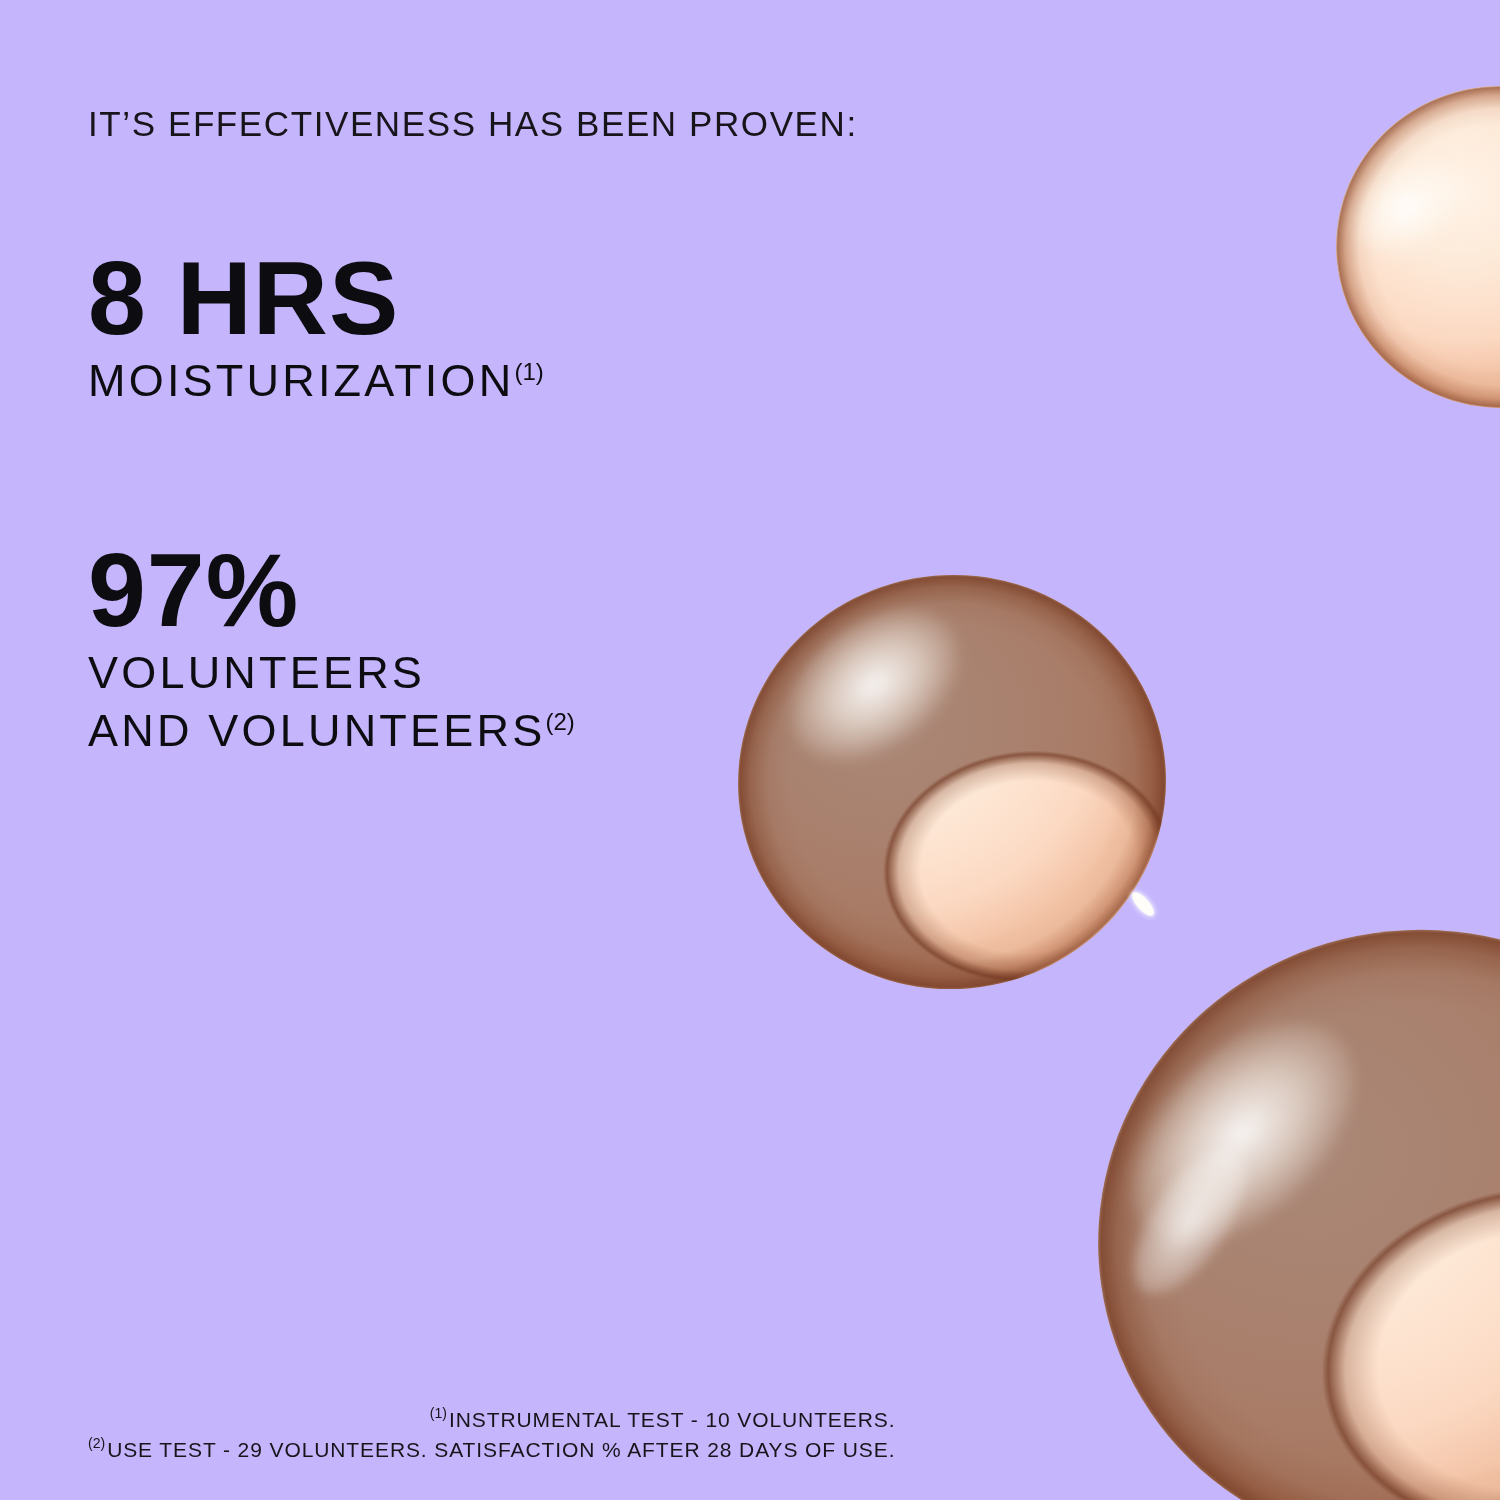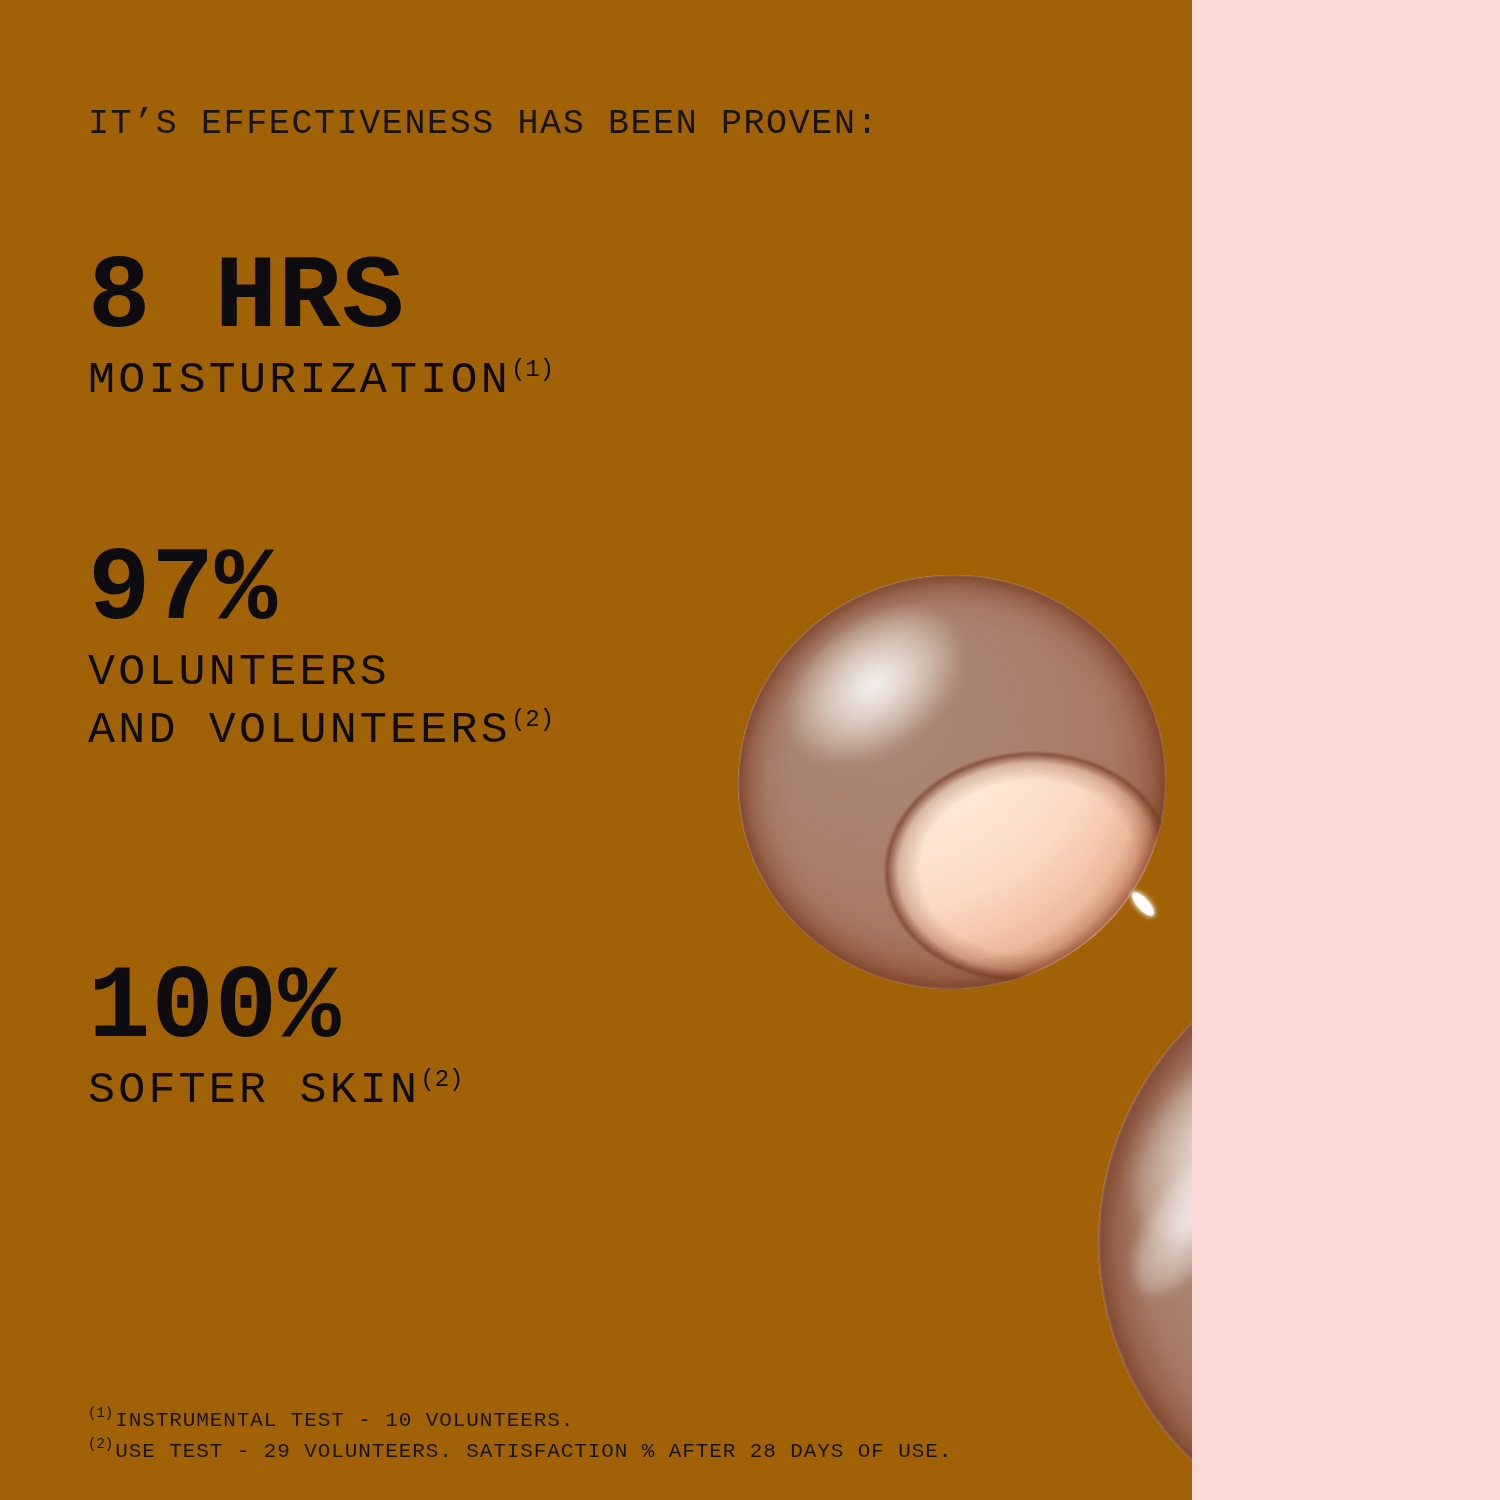--- a/index.html
+++ b/index.html
@@ -9,25 +9,24 @@
   body {
     width: 1500px;
     height: 1500px;
     background: #fcd8d7;
     font-family: "Liberation Sans", sans-serif;
     overflow: hidden;
   }
 
   #poster {
     position: relative;
-    width: 1192px;
+    width: 1500px;
     height: 1500px;
-    background: #a16207;
+    background: #c4b5fd;
     overflow: hidden;
-    font-family: Liberation Mono, monospace;
   }
 
   
   .droplets {
     position: absolute;
     inset: 0;
     z-index: 1;
     pointer-events: none;
   }
   .droplet {
@@ -186,20 +185,21 @@
   #footnotes {
     position: absolute;
     left: 88px;
     top: 1404px;
     font-size: 21px;
     font-weight: 400;
     letter-spacing: 0.9px;
     line-height: 1.42;
     color: #17151a;
     white-space: nowrap;
+    text-align: right;
   }
   #footnotes .fn-line { display: block; }
   #footnotes .ref {
     font-size: 14px;
     letter-spacing: 0;
     vertical-align: 0.62em;
     margin-right: 2px;
   }
 </style>
 </head>
@@ -240,24 +240,20 @@
     <div class="stat-block" id="stat-block-0">
       <div class="stat-value">8 HRS</div>
       <div class="stat-label"><span>MOISTURIZATION</span><span class="ref">(1)</span></div>
     </div>
 
     <div class="stat-block" id="stat-block-1">
       <div class="stat-value">97%</div>
       <div class="stat-label"><span>VOLUNTEERS</span><br><span>AND VOLUNTEERS</span><span class="ref">(2)</span></div>
     </div>
 
-    <div class="stat-block" id="stat-block-2">
-      <div class="stat-value">100%</div>
-      <div class="stat-label"><span>SOFTER SKIN</span><span class="ref">(2)</span></div>
-    </div>
 
     <div id="footnotes">
       <span class="fn-line"><span class="ref">(1)</span><span>INSTRUMENTAL TEST - 10 VOLUNTEERS.</span></span>
       <span class="fn-line"><span class="ref">(2)</span><span>USE TEST - 29 VOLUNTEERS. SATISFACTION % AFTER 28 DAYS OF USE.</span></span>
     </div>
 
   </div>
 </div>
 
 </body></html>

